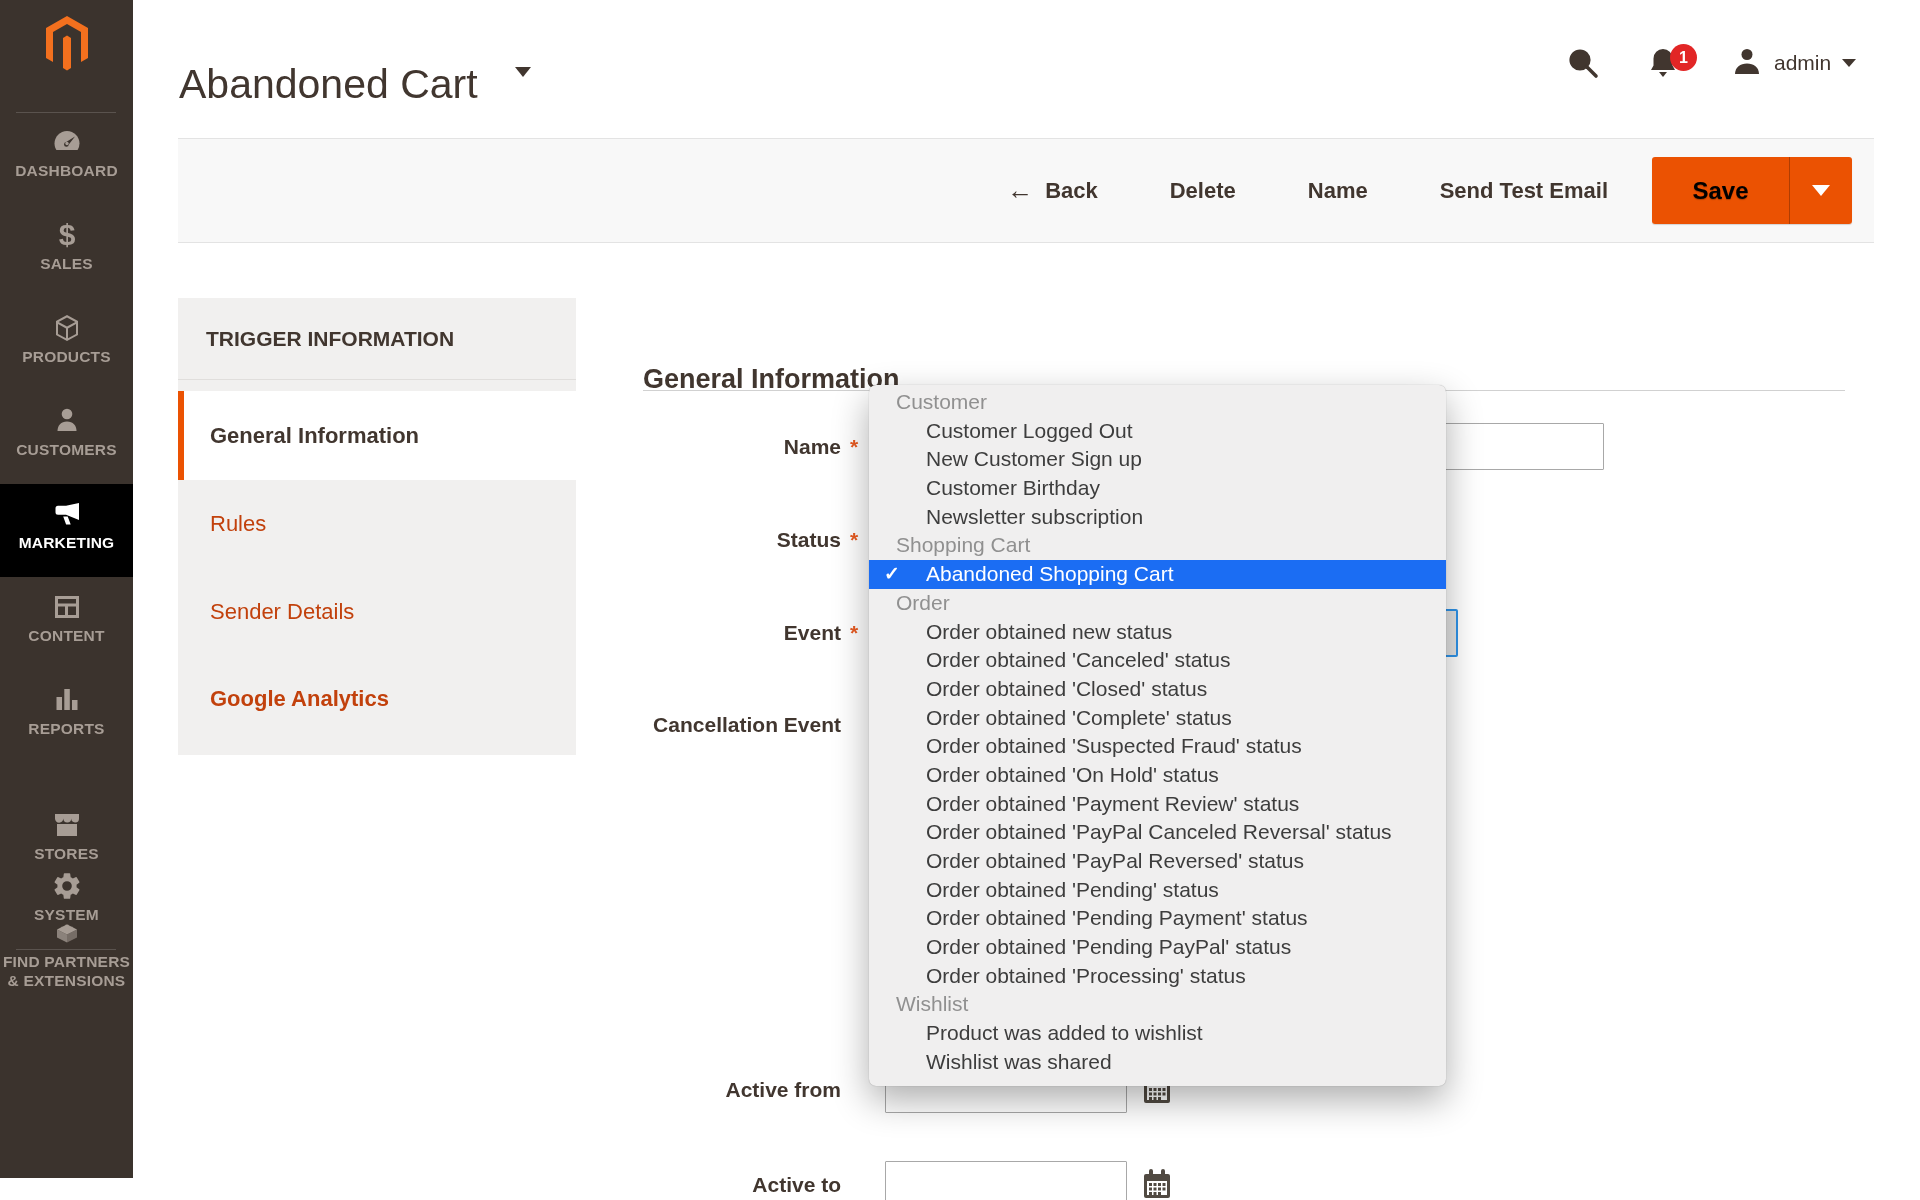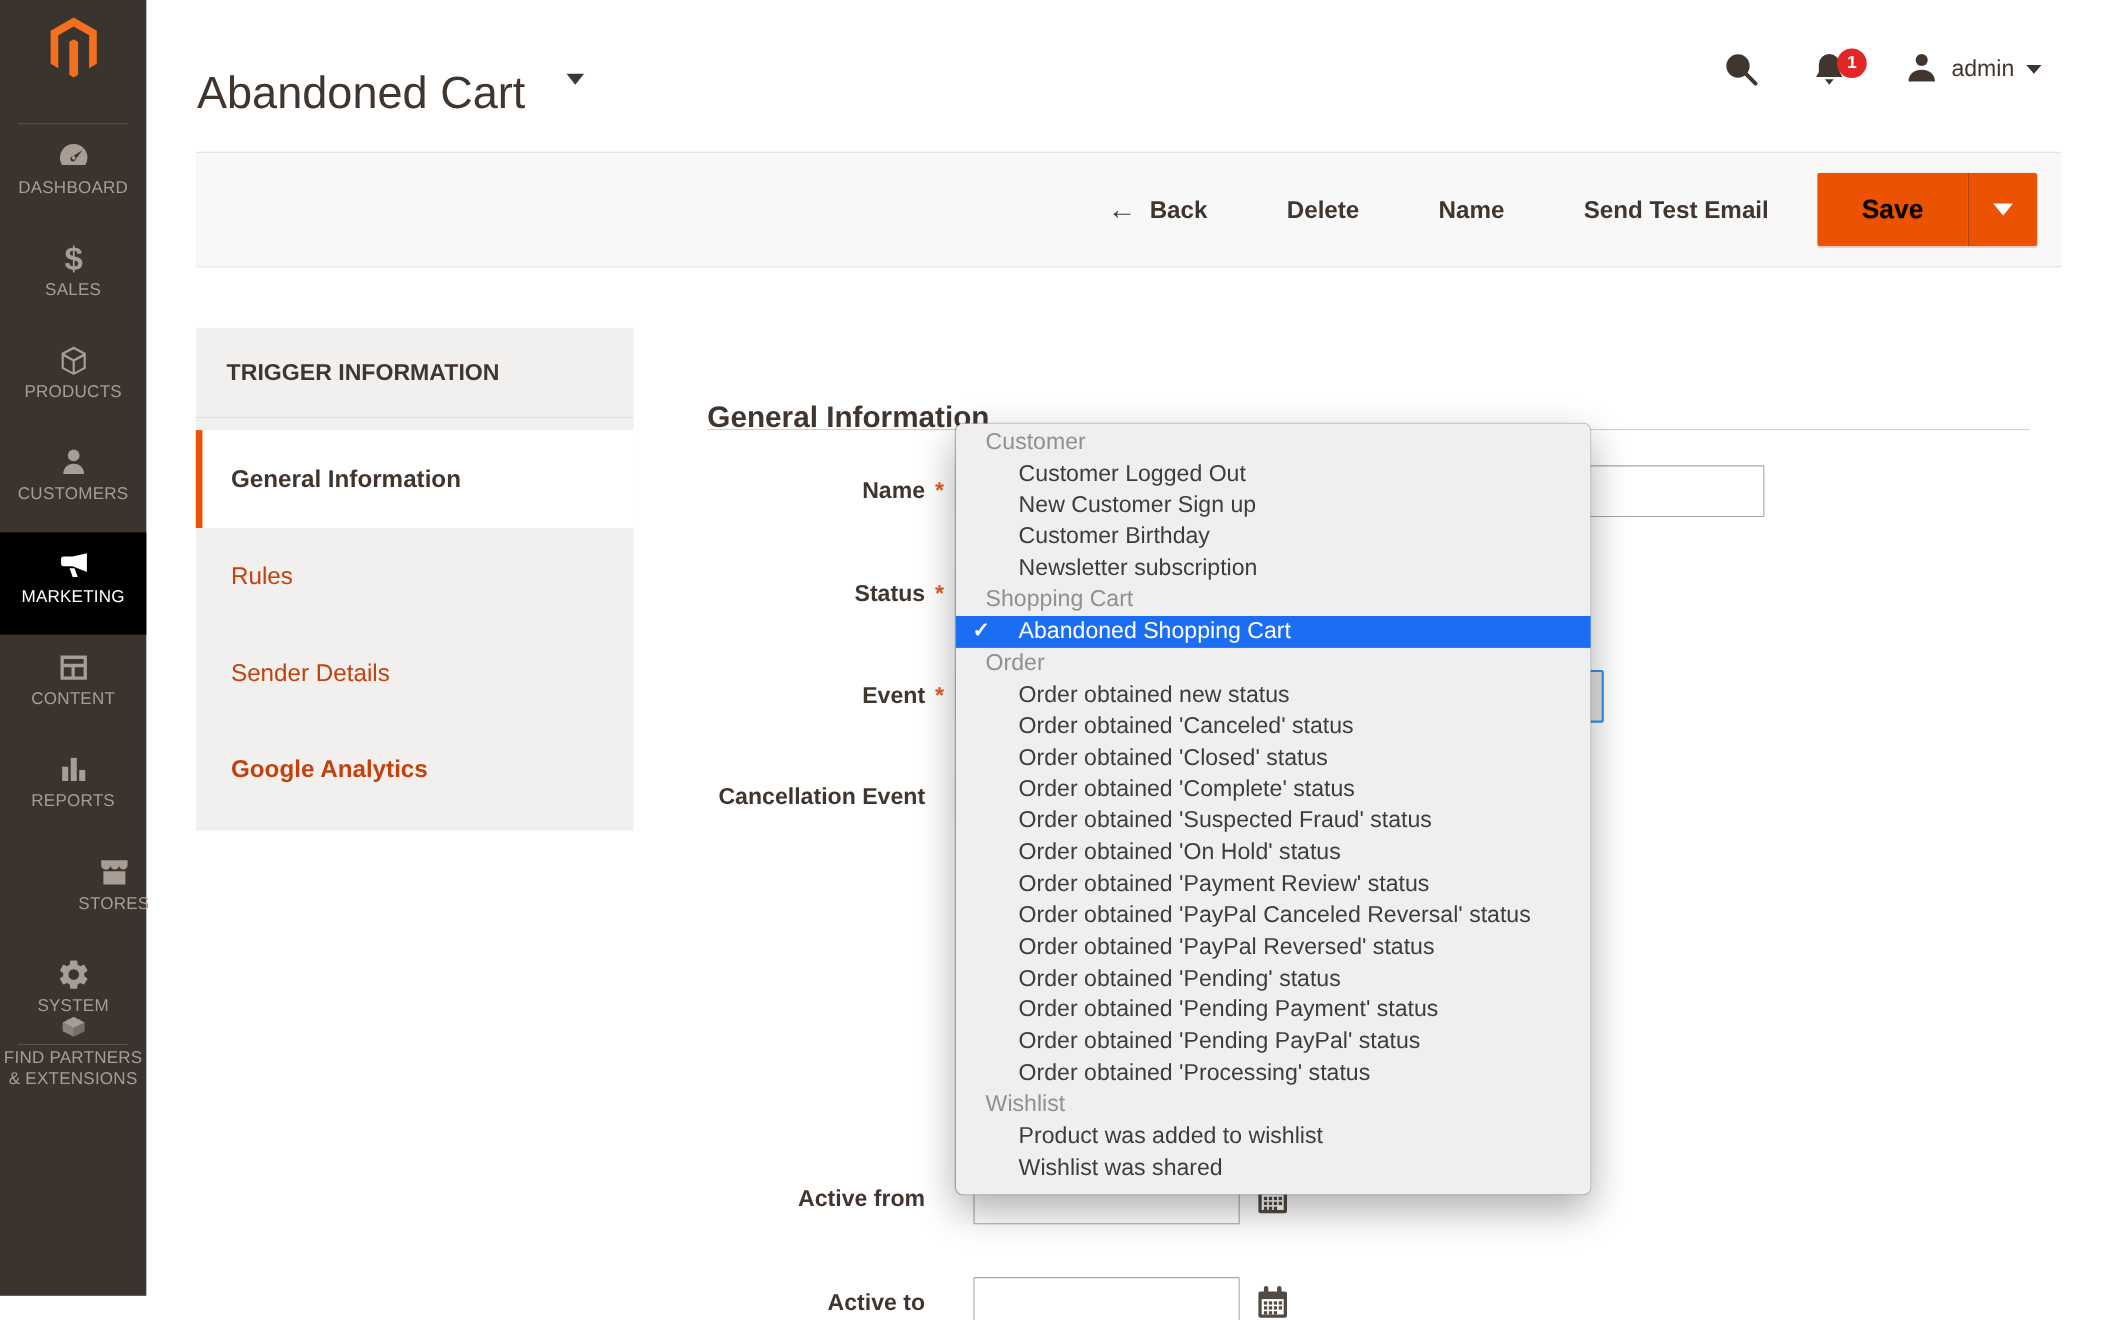--- a/index.html
+++ b/index.html
@@ -8,21 +8,21 @@
 
   
   .sidebar{position:absolute;left:0;top:0;width:133px;height:1178px;background:#3b332d;}
   .logo-wrap{position:absolute;left:42px;top:14px;width:50px;height:60px;cursor:pointer;}
   .side-divider{position:absolute;left:16px;width:100px;border-top:1px solid rgba(255,255,255,.16);}
   .sd1{top:112px;} .sd2{top:949px;}
   .nav-item{position:absolute;left:0;width:133px;height:93px;text-align:center;color:#a79d95;cursor:pointer;}
   .nav-item.active{background:#000000;color:#fff;}
   .nav-item .ico{height:38px;margin-top:11px;display:flex;align-items:center;justify-content:center;}
   .nav-item .ico svg{width:32px;height:32px;fill:currentColor;}
-  .nav-item .lbl{font-size:15.5px;line-height:19px;letter-spacing:.2px;}
+  .nav-item .lbl{font-size:15.5px;line-height:19px;letter-spacing:.2px;font-weight:bold;}
   .nav-item.tall{height:110px;}
 
   
   .page-title{position:absolute;left:179px;top:34px;font-size:41px;font-weight:400;color:#41362f;white-space:nowrap;}
   .title-caret{position:absolute;left:515px;top:67px;width:0;height:0;cursor:pointer;
     border-left:8px solid transparent;border-right:8px solid transparent;border-top:10px solid #41362f;}
   .hdr-ico{position:absolute;cursor:pointer;}
   .hdr-ico svg{fill:#41362f;stroke:#41362f;}
   #search-ico{left:1566px;top:46px;width:34px;height:34px;}
   #bell-ico{left:1646px;top:46px;width:34px;height:34px;}
@@ -149,21 +149,21 @@
       <div class="nav-item" style="top: 670px;">
         <span class="ico">
           <svg viewBox="0 0 32 32">
             <rect x="5.5" y="13" width="5.5" height="13"></rect>
             <rect x="13.3" y="5" width="5.5" height="21"></rect>
             <rect x="21" y="16" width="5.5" height="10"></rect>
           </svg>
         </span>
         <div class="lbl">REPORTS</div>
       </div>
-      <div class="nav-item" style="top: 763px; padding-left: 37px;">
+      <div class="nav-item" style="top: 795px;">
         <span class="ico">
           <svg viewBox="0 0 32 32">
             <path d="M4 5h24v4.4a3.9 3.9 0 0 1-7.8.2 3.9 3.9 0 0 1-7.8 0A3.9 3.9 0 0 1 4 9.4zM6 15h20v12H6z"></path>
           </svg>
         </span>
         <div class="lbl">STORES</div>
       </div>
       <div class="nav-item" style="top: 856px;">
         <span class="ico">
           <svg viewBox="0 0 24 24">

